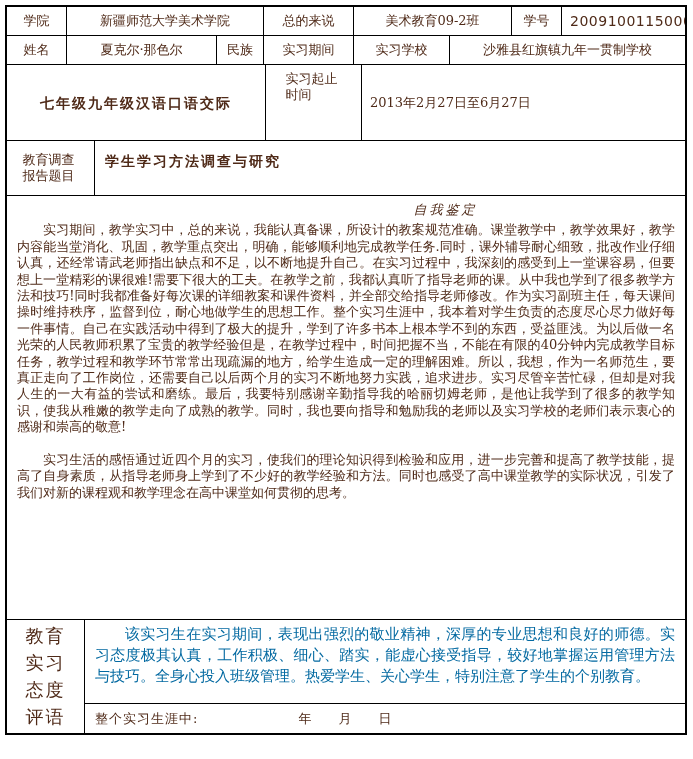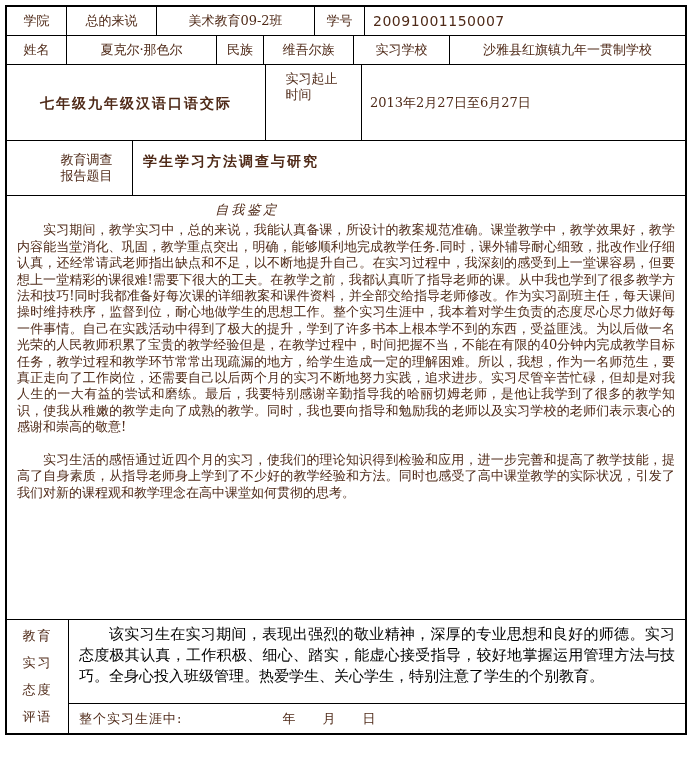--- a/index.html
+++ b/index.html
@@ -20,72 +20,73 @@
     border-right:1px solid #000;
     display:flex; align-items:center; justify-content:center;
     font-size:13px; line-height:16px; text-align:center; overflow:hidden;
   }
   .cell:last-child, .cell.grow:last-child { border-right:none; }
   .grow { flex:1; }
   .left { justify-content:flex-start; text-align:left; }
   .padl { padding-left:8px; }
   .r1, .r2 { height:29px; }
   .r3 { height:76px; }
-  .r4 { height:55px;padding-left:38px; }
+  .r4 { height:55px; }
   .r5 { height:424px; }
   .r6 { height:113px; }
   .num { font-family:"DejaVu Sans","Liberation Sans",sans-serif; font-size:14px; letter-spacing:.5px; }
   .bold { font-weight:bold; }
   .subject { font-size:14px; letter-spacing:2px; }
   .wrap-label { display:block; width:56px; text-align:left; }
   .toplabel { align-items:flex-start; padding-top:6px; }
   
   .selfcell {
     display:block; text-align:left; padding:6px 10px 0 10px;
     font-size:13px; line-height:16.4px;
   }
-  .selftitle { width:70%; text-align:center; font-style:italic; letter-spacing:3px; margin-bottom:4px; }
+  .selftitle { width:70%; text-align:right; font-style:italic; letter-spacing:3px; margin-bottom:4px; }
   .selfcell p { text-indent:2em; text-align:justify; margin-bottom:16px; }
   .selfcell p.p2 { margin-bottom:16px; }
   
   .vlabel {
-    width:62px; flex-direction:column; justify-content:center; gap:11px;
-    font-size:13px; letter-spacing:2px;
+    width:78px; flex-direction:column; justify-content:center; gap:11px;
+    font-size:18px; letter-spacing:2px;
   }
   .commentwrap { display:flex; flex-direction:column; }
   .comment {
     height:84px; border-bottom:1px solid #000;
     font-family:"DejaVu Sans","Liberation Sans",sans-serif;
-    font-size:15px; line-height:21px; color:#000000;
+    font-size:15px; line-height:21px; color:#0369a1;
     text-align:justify; text-indent:2em; padding:4px 10px 0 10px;
   }
   .sigrow {
     flex:1; display:flex; align-items:center;
     font-size:13px; padding-left:10px; letter-spacing:1px;
   }
   .ymd { margin-left:100px; display:flex; gap:26px; }
 </style>
 </head>
 <body>
 
 <div class="tbl">
 
   <div class="row r1">
     <div class="cell" style="width:60px">学院</div>
+    <div class="cell" style="width:197px">新疆师范大学美术学院</div>
     <div class="cell" style="width:90px">总的来说</div>
     <div class="cell" style="width:158px">美术教育09-2班</div>
     <div class="cell" style="width:50px">学号</div>
     <div class="cell grow left padl num">20091001150007</div>
   </div>
 
   <div class="row r2">
     <div class="cell" style="width:60px">姓名</div>
     <div class="cell" style="width:150px">夏克尔·那色尔</div>
     <div class="cell" style="width:47px">民族</div>
-    <div class="cell" style="width:90px">维吾尔族</div>
+    <div class="cell" style="width:90px">实习期间</div>
     <div class="cell" style="width:96px">实习学校</div>
     <div class="cell grow">沙雅县红旗镇九年一贯制学校</div>
   </div>
 
   <div class="row r3">
     <div class="cell bold subject" style="width:259px">七年级九年级汉语口语交际</div>
     <div class="cell toplabel" style="width:96px">
       <span class="wrap-label">实习起止时间</span>
     </div>
     <div class="cell grow left padl">2013年2月27日至6月27日</div>

